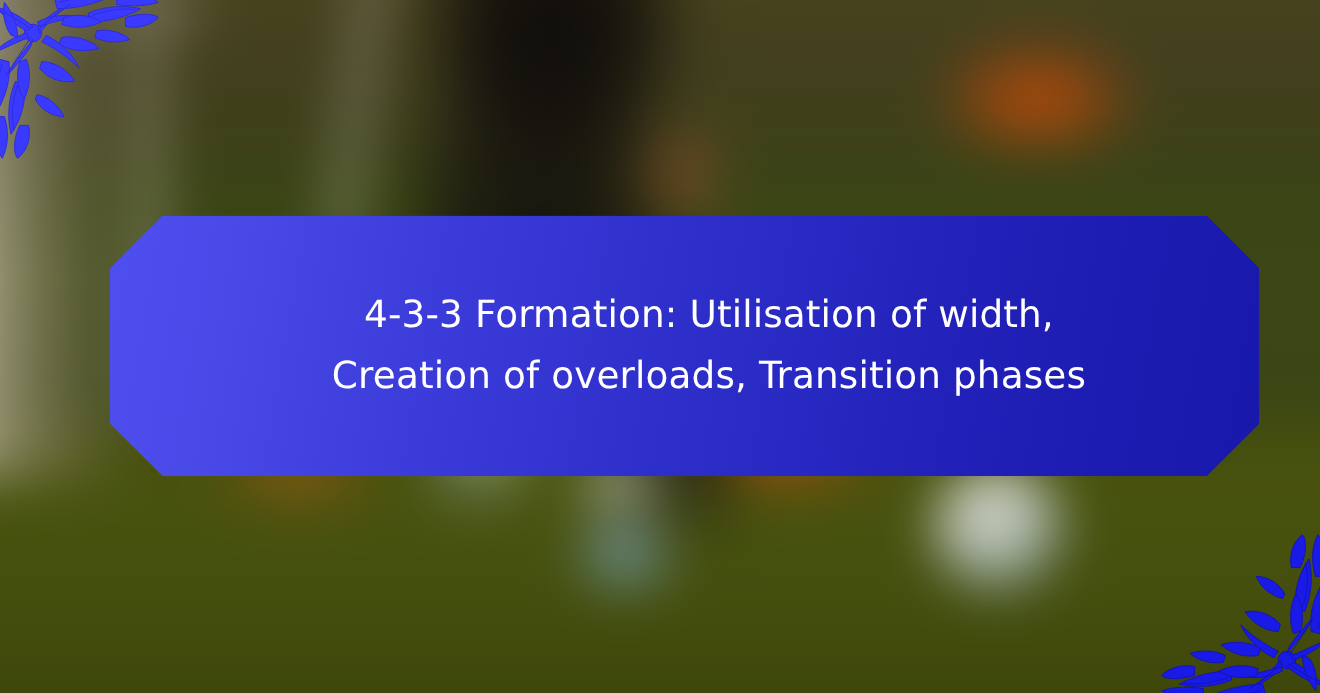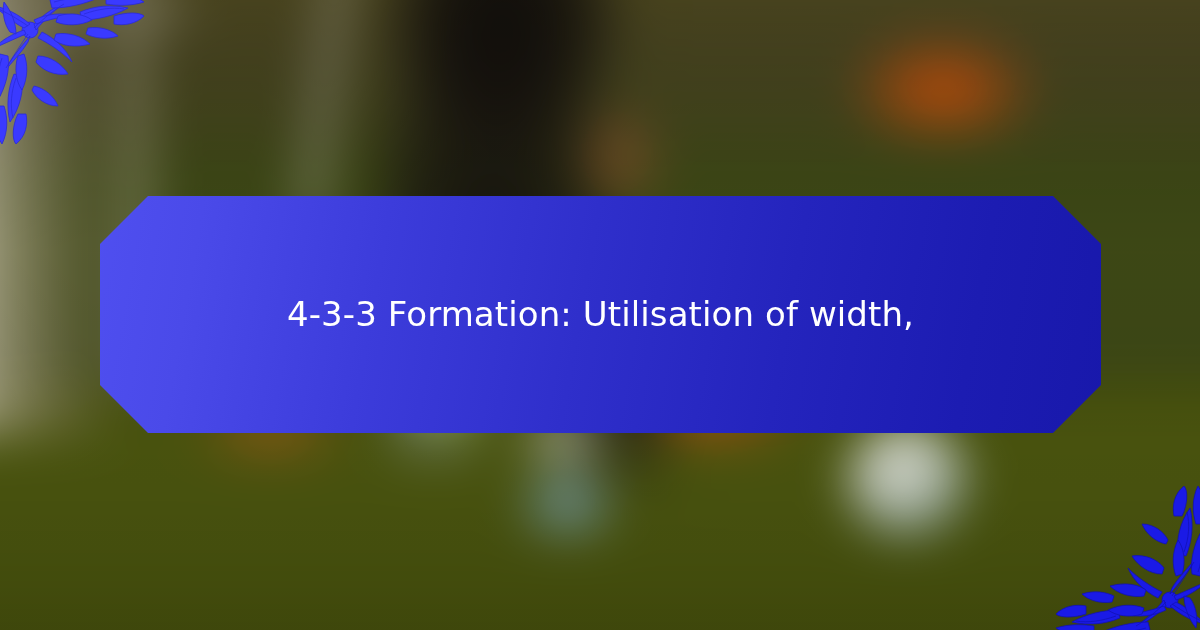--- a/index.html
+++ b/index.html
@@ -179,20 +179,21 @@
       100% 48px,
       100% calc(100% - 48px),
       calc(100% - 48px) 100%,
       48px 100%,
       0 calc(100% - 48px),
       0 48px
     );
     display: flex;
     align-items: center;
     justify-content: center;
+    padding-left: 44px;
   }
 
   .banner-title {
     margin: 0;
     color: #ffffff;
     font-size: 34px;
     font-weight: 400;
     line-height: 1.62;
     text-align: center;
     letter-spacing: 0.1px;
@@ -236,20 +237,21 @@
     <div class="bg-layer bg-boot-b"></div>
     <div class="bg-layer bg-boot-a"></div>
     <div class="bg-layer bg-sock"></div>
     <div class="bg-layer bg-ball"></div>
   </div>
   <div class="bg-wash"></div>
 
   <div class="banner">
     <h1 class="banner-title">
       <span class="title-line">4-3-3 Formation: Utilisation of width,</span>
+      <span class="title-line">Creation of overloads, Transition phases</span>
     </h1>
   </div>
 
   <div class="ornament ornament-tl">
     <svg viewBox="0 0 150 150" xmlns="http://www.w3.org/2000/svg" aria-hidden="true">
       <g fill="#3a3aff" stroke="#2a2ad8" stroke-width="0.8">
 
         <circle cx="36" cy="36" r="8"></circle>
         <path d="M36 30 C24 20 12 14 0 12 C10 20 18 28 30 34 Z"></path>
         <path d="M42 36 C52 24 62 14 74 8 C62 12 50 20 40 30 Z"></path>

